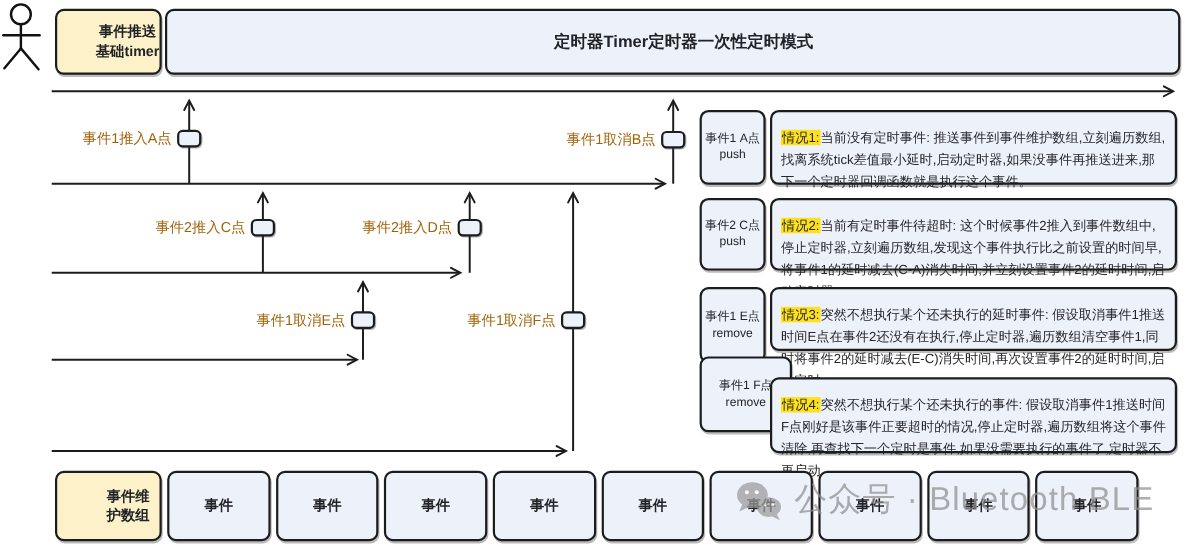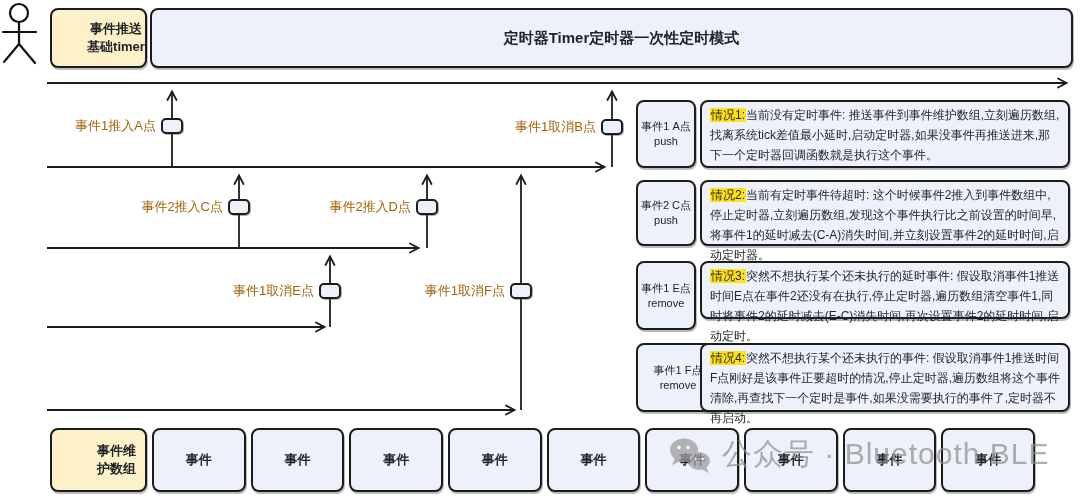--- a/index.html
+++ b/index.html
@@ -17,21 +17,21 @@
   svg.canvas{position:absolute;left:0;top:0;}
 
   .node{position:absolute;width:22px;height:16px;box-sizing:border-box;border:2px solid #1b1c1e;
         border-radius:5px;background:#edf1fa;box-shadow:1px 1px 0 rgba(60,60,65,.4);}
   .mlabel{position:absolute;width:120px;font-size:13px;line-height:16px;text-align:right;
           color:#a16207;white-space:nowrap;}
 
   .tag{font-size:11px;line-height:15px;}
   .case-text{position:absolute;box-sizing:border-box;border:2px solid #1b1c1e;border-radius:8px;
              background:#edf1fa;box-shadow:1px 2px 0 rgba(60,60,65,.35);
-             font-size:12px;line-height:20px;padding:3px 8px;color:#26262a;}
+             font-size:12px;line-height:20px;padding:13px 8px;color:#26262a;}
   .hl{background:#ffe11a;padding:0 1px;}
 
   #array-row{position:absolute;left:50px;top:428px;width:985px;height:64px;display:flex;gap:5px;}
   #array-row .cell{position:relative;box-sizing:border-box;flex:1;border:2px solid #1b1c1e;border-radius:8px;
                    background:#edf1fa;box-shadow:1px 2px 0 rgba(60,60,65,.35);
                    display:flex;flex-direction:column;align-items:center;justify-content:center;
                    font-size:13px;font-weight:bold;line-height:18px;}
   #array-row .cell.yellow{flex:0 0 97px;background:#fcf1c9;padding-left:36px;}
 
   #watermark{position:absolute;left:668px;top:434px;display:flex;align-items:flex-end;gap:10px;
@@ -115,21 +115,21 @@
   </div>
 
   <div class="box center tag" style="left:636px;top:261px;width:60px;height:69px;">
     <span>事件1 E点</span>
     <span>remove</span>
   </div>
   <div class="case-text" style="left:700px;top:261px;width:370px;height:58px;">
     <span class="hl">情况3:</span><span>突然不想执行某个还未执行的延时事件: 假设取消事件1推送时间E点在事件2还没有在执行,停止定时器,遍历数组清空事件1,同时将事件2的延时减去(E-C)消失时间,再次设置事件2的延时时间,启动定时。</span>
   </div>
 
-  <div class="box center tag" style="left:636px;top:343px;width:84px;height:69px;">
+  <div class="box center tag" style="left:636px;top:324px;width:84px;height:69px;">
     <span>事件1 F点</span>
     <span>remove</span>
   </div>
   <div class="case-text" style="left:700px;top:343px;width:370px;height:69px;">
     <span class="hl">情况4:</span><span>突然不想执行某个还未执行的事件: 假设取消事件1推送时间F点刚好是该事件正要超时的情况,停止定时器,遍历数组将这个事件清除,再查找下一个定时是事件,如果没需要执行的事件了,定时器不再启动。</span>
   </div>
 
   <div id="array-row">
     <div class="cell yellow">
       <span>事件维</span>

